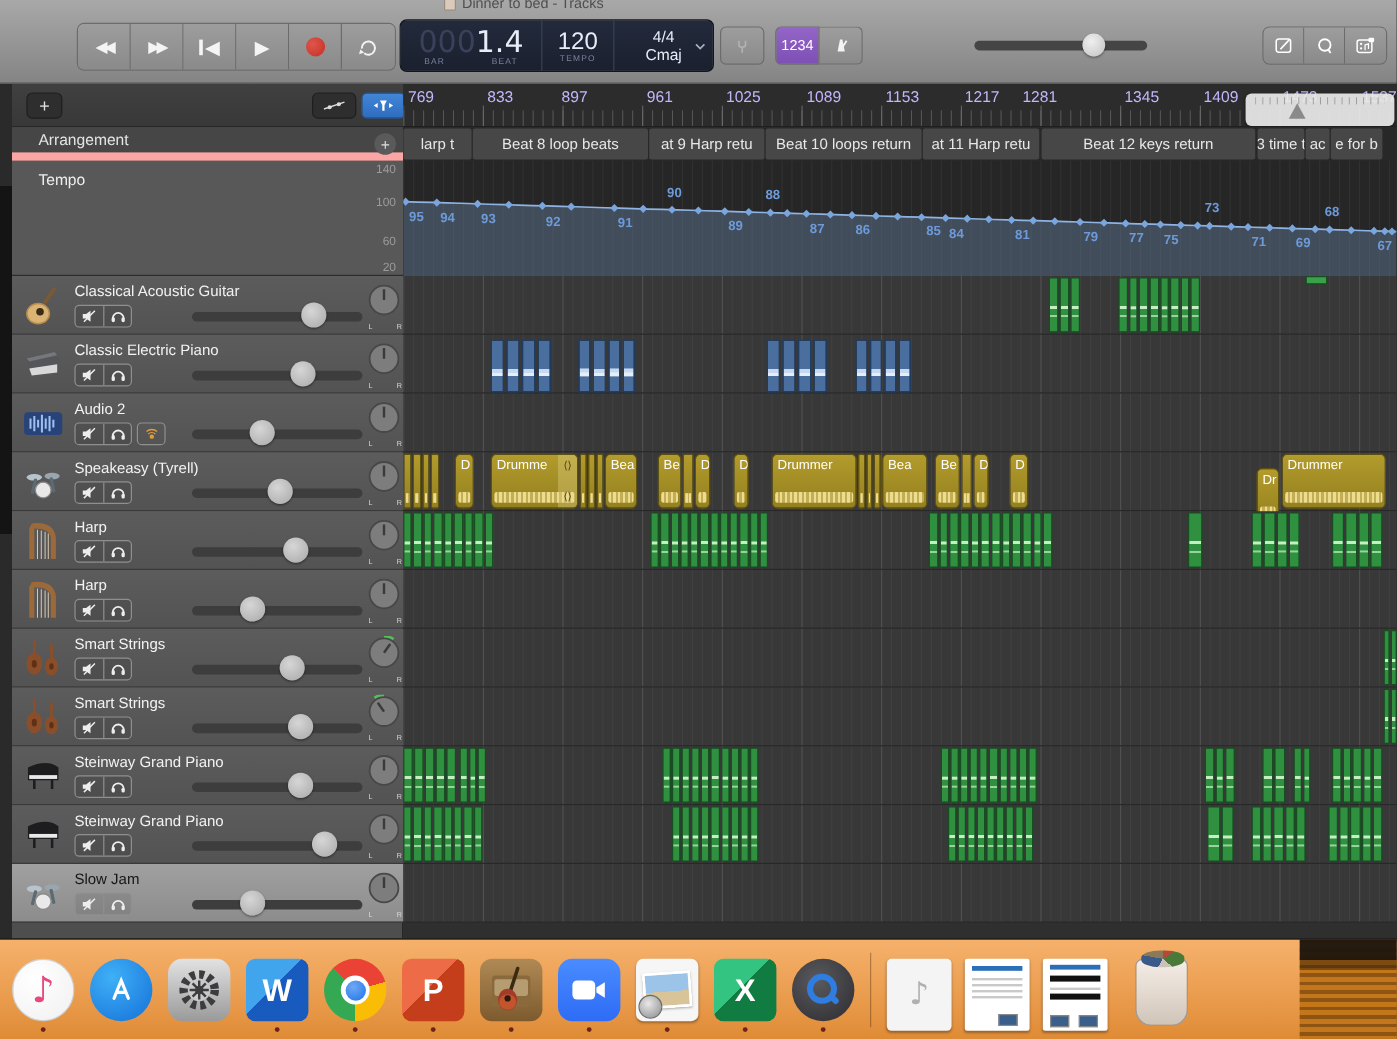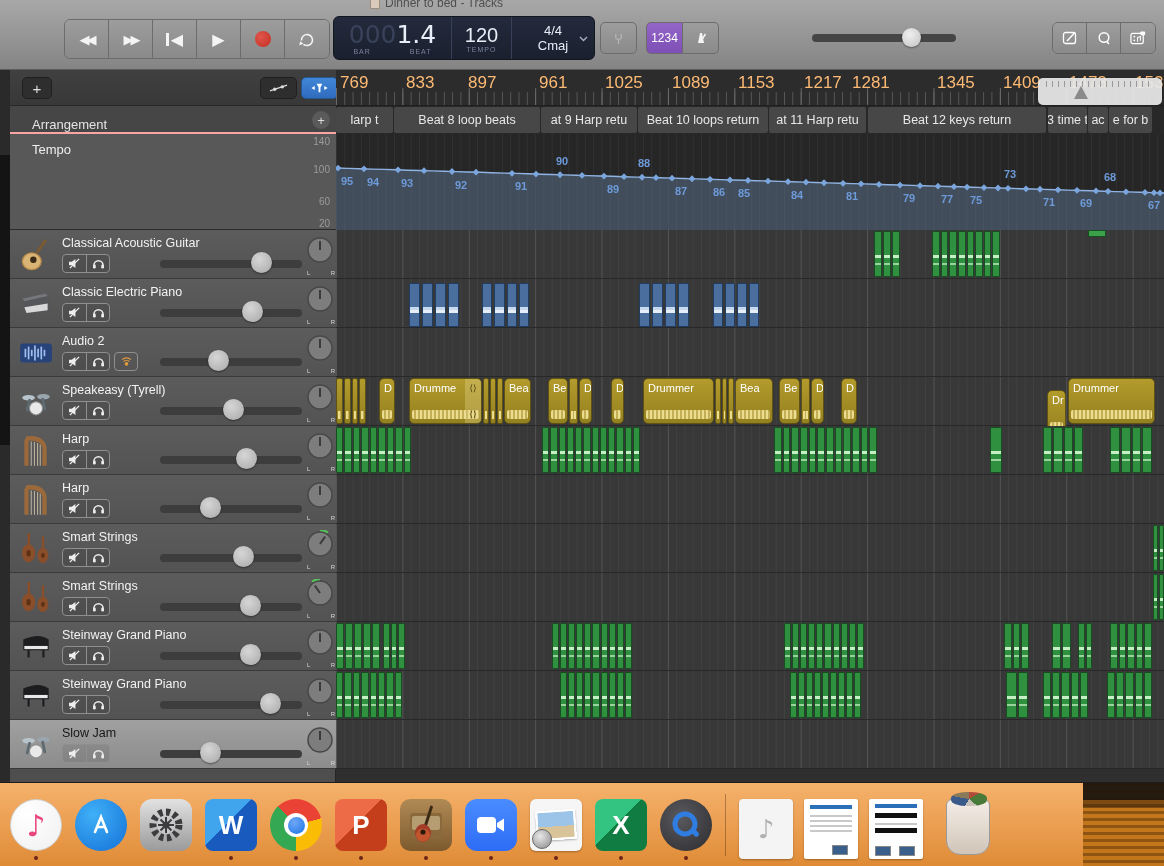--- a/index.html
+++ b/index.html
@@ -53,22 +53,22 @@
   #left-strip .dark { position:absolute; left:0; top:85px; width:10px; height:290px; background:#141414; }
 
   #header-panel { position:absolute; left:10px; top:0; width:326px; height:712px; background:#4e4e4e; border-right:1px solid #262626; }
   #hdr-topbar { position:absolute; left:0; top:0; width:326px; height:36px; background:linear-gradient(180deg,#404040,#383838); border-bottom:1px solid #272727; }
   #add-track-btn { position:absolute; left:12px; top:7px; width:30px; height:22px; background:#2e2e2e; border:1px solid #1f1f1f;
     border-radius:5px; color:#e0e0e0; font-size:15px; display:flex; align-items:center; justify-content:center; }
   .hdr-right-btn { position:absolute; top:7px; width:37px; height:22px; border-radius:5px; background:#2e2e2e; border:1px solid #1f1f1f;
     display:flex; align-items:center; justify-content:center; }
   #automation-btn { left:250px; }
   #catch-btn { left:291px; background:linear-gradient(180deg,#4186d8,#2f6cbe); border-color:#24578f; }
-  #arrangement-row { position:absolute; left:0; top:36px; width:326px; height:28px; background:#464646; border-bottom:2px solid #fca5a5;
-    display:flex; align-items:flex-end; color:#e4e4e4; font-size:13px; }
+  #arrangement-row { position:absolute; left:0; top:36px; width:326px; height:28px; background:#464646; border-bottom:7px solid #fca5a5;
+    display:flex; align-items:center; color:#e4e4e4; font-size:13px; }
   #arrangement-row .lab { margin-left:22px; }
   #arr-add { position:absolute; right:6px; top:5px; width:18px; height:18px; border-radius:50%; background:#5a5a5a;
     color:#ddd; font-size:13px; display:flex; align-items:center; justify-content:center; }
   #tempo-header { position:absolute; left:0; top:64px; width:326px; height:96px; background:#585858; border-bottom:1px solid #2c2c2c; color:#eee; font-size:13px; }
   #tempo-header .lab { position:absolute; left:22px; top:8px; }
   .tscale { position:absolute; right:6px; color:#9b9b9b; font-size:10px; }
   #track-headers { position:absolute; left:0; top:160px; width:326px; height:552px; }
   .thr { position:relative; width:326px; height:49px; background:linear-gradient(180deg,#5c5c5c,#535353); border-bottom:1px solid #3a3a3a; }
   .thr.sel { background:linear-gradient(180deg,#a0a0a0,#8c8c8c); }
   .thr .ticon { position:absolute; left:6px; top:7px; width:40px; height:36px; display:flex; align-items:center; justify-content:center; }
@@ -83,21 +83,21 @@
   .vslider .vtrack { position:absolute; left:0; top:4px; width:142px; height:8px; background:#3d3d3d; border-radius:4px; }
   .vslider .vknob { position:absolute; top:-4px; width:21px; height:21px; border-radius:50%;
     background:radial-gradient(circle at 40% 35%,#d6d6d6,#a8a8a8); box-shadow:0 1px 2px rgba(0,0,0,.45); }
   .panknob { position:absolute; left:294px; top:6px; width:34px; height:40px; }
   .panknob .lr { position:absolute; bottom:0; font-size:6px; color:#d8d8d8; }
   .panknob .lr.l { left:3px; } .panknob .lr.r { right:3px; }
 
   
   #main { position:absolute; left:336px; top:0; width:828px; height:712px; background:#353535; overflow:hidden; }
   #ruler { position:absolute; left:0; top:0; width:828px; height:36px; background:#2c2c2c; border-bottom:1px solid #1f1f1f; overflow:hidden; }
-  .rnum { position:absolute; top:3px; color:#fdba74; font-size:17px; }
+  .rnum { position:absolute; top:3px; color:#c4b5fd; font-size:13px; }
   #rticks { position:absolute; left:0; bottom:0; width:828px; height:13px;
     background-image:linear-gradient(90deg, #585858 1px, transparent 1px); background-size:8.3px 100%; }
   #rticks2 { position:absolute; left:0; bottom:0; width:828px; height:17px;
     background-image:linear-gradient(90deg, #6a6a6a 1px, transparent 1px); background-size:66.4px 100%; }
   #zoom-overlay { position:absolute; left:702px; top:8px; width:124px; height:27px; border-radius:5px;
     background:rgba(232,232,232,.93); box-shadow:0 1px 3px rgba(0,0,0,.4); }
   #zoom-overlay .zticks { position:absolute; left:8px; top:3px; right:8px; height:6px;
     background-image:linear-gradient(90deg,#9a9a9a 1px, transparent 1px); background-size:6px 100%; }
   #zoom-thumb { position:absolute; left:36px; top:8px; width:0; height:0;
     border-left:7px solid transparent; border-right:7px solid transparent; border-bottom:13px solid #8a8a8a; }
@@ -793,21 +793,21 @@
           <span class="tplab" style="left: 11px; top: 41.0604px;">95</span>
           <span class="tplab" style="left: 37px; top: 41.8454px;">94</span>
           <span class="tplab" style="left: 71px; top: 42.872px;">93</span>
           <span class="tplab" style="left: 125px; top: 44.5024px;">92</span>
           <span class="tplab" style="left: 185px; top: 46.314px;">91</span>
           <span class="tplab" style="left: 226px; top: 20.7633px;">90</span>
           <span class="tplab" style="left: 277px; top: 49.0918px;">89</span>
           <span class="tplab" style="left: 308px; top: 23.2391px;">88</span>
           <span class="tplab" style="left: 345px; top: 51.1449px;">87</span>
           <span class="tplab" style="left: 383px; top: 52.2923px;">86</span>
-          <span class="tplab" style="left: 408px; top: 53.4396px;">85</span>
+          <span class="tplab" style="left: 442px; top: 53.4396px;">85</span>
           <span class="tplab" style="left: 461px; top: 54.6473px;">84</span>
           <span class="tplab" style="left: 516px; top: 56.308px;">81</span>
           <span class="tplab" style="left: 573px; top: 58.029px;">79</span>
           <span class="tplab" style="left: 611px; top: 59.1763px;">77</span>
           <span class="tplab" style="left: 640px; top: 60.0519px;">75</span>
           <span class="tplab" style="left: 674px; top: 34.2899px;">73</span>
           <span class="tplab" style="left: 713px; top: 62.256px;">71</span>
           <span class="tplab" style="left: 750px; top: 63.3732px;">69</span>
           <span class="tplab" style="left: 774px; top: 37.3092px;">68</span>
           <span class="tplab" style="left: 818px; top: 65.4263px;">67</span>

